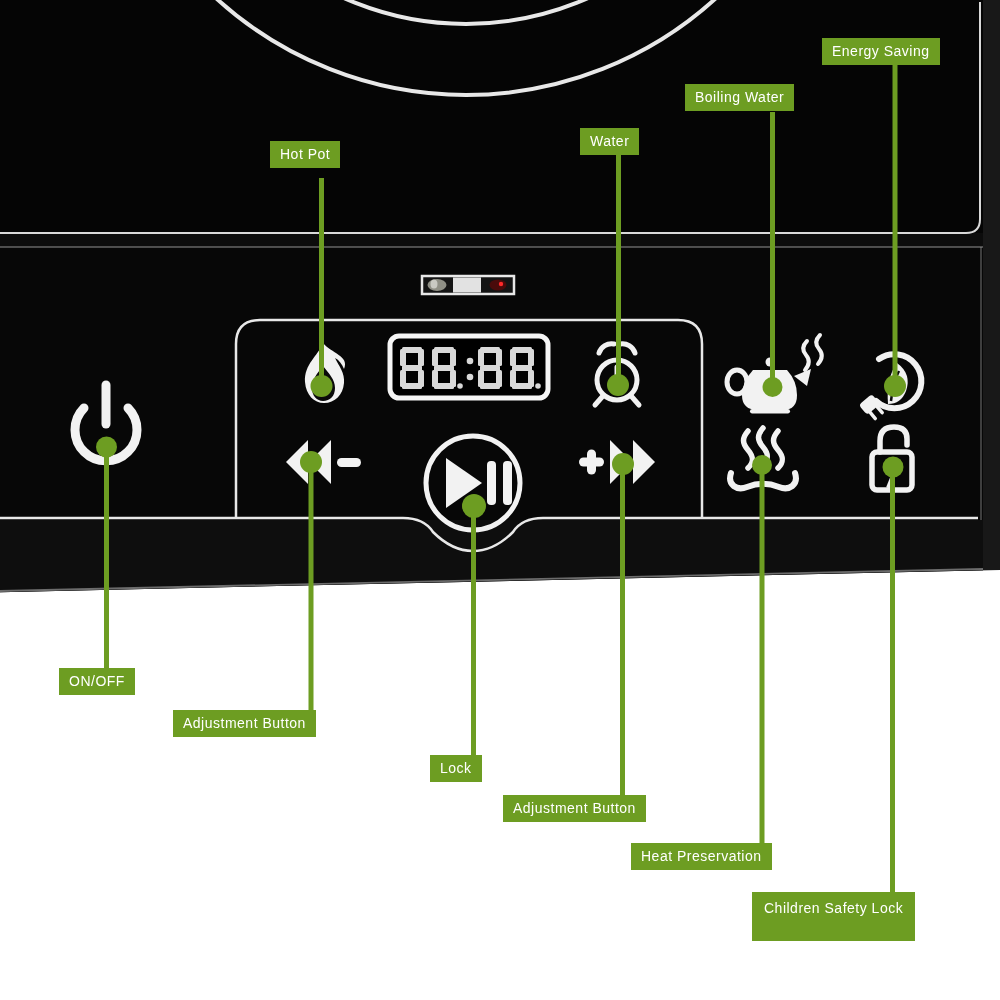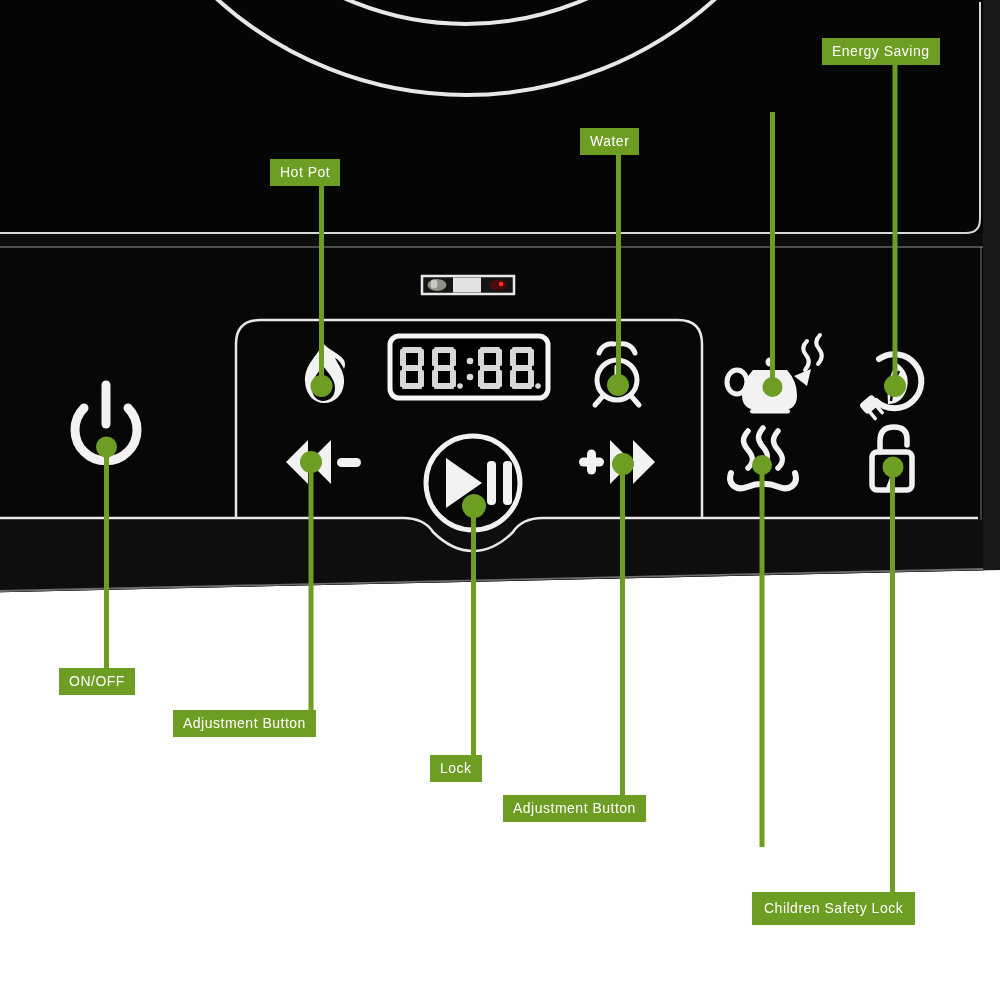--- a/index.html
+++ b/index.html
@@ -195,21 +195,23 @@
       <circle cx="895" cy="386" r="11"></circle>
       <circle cx="106.5" cy="447" r="10.5"></circle>
       <circle cx="311" cy="462" r="11"></circle>
       <circle cx="474" cy="506" r="12"></circle>
       <circle cx="623" cy="464" r="11"></circle>
       <circle cx="762" cy="465" r="10"></circle>
       <circle cx="893" cy="467" r="10.5"></circle>
     </g>
   </svg>
 
-  <div class="callout" style="left:270px;top:159px">Hot Pot</div>
+  <div class="callout" style="left:270px;top:141px">Hot Pot</div>
   <div class="callout" style="left:580px;top:128px">Water</div>
+  <div class="callout" style="left:685px;top:84px">Boiling Water</div>
   <div class="callout" style="left:822px;top:38px">Energy Saving</div>
   <div class="callout" style="left:59px;top:668px">ON/OFF</div>
   <div class="callout" style="left:173px;top:710px">Adjustment Button</div>
   <div class="callout" style="left:430px;top:755px">Lock</div>
   <div class="callout" style="left:503px;top:795px">Adjustment Button</div>
-  <div class="callout" style="left:752px;top:892px;padding:9px 12px 10px">Children Safety Lock</div>
+  <div class="callout" style="left:631px;top:843px">Heat Preservation</div>
+  <div class="callout" style="left:752px;top:892px;padding:9px 12px 26px">Children Safety Lock</div>
 </div>
 
 </body></html>

